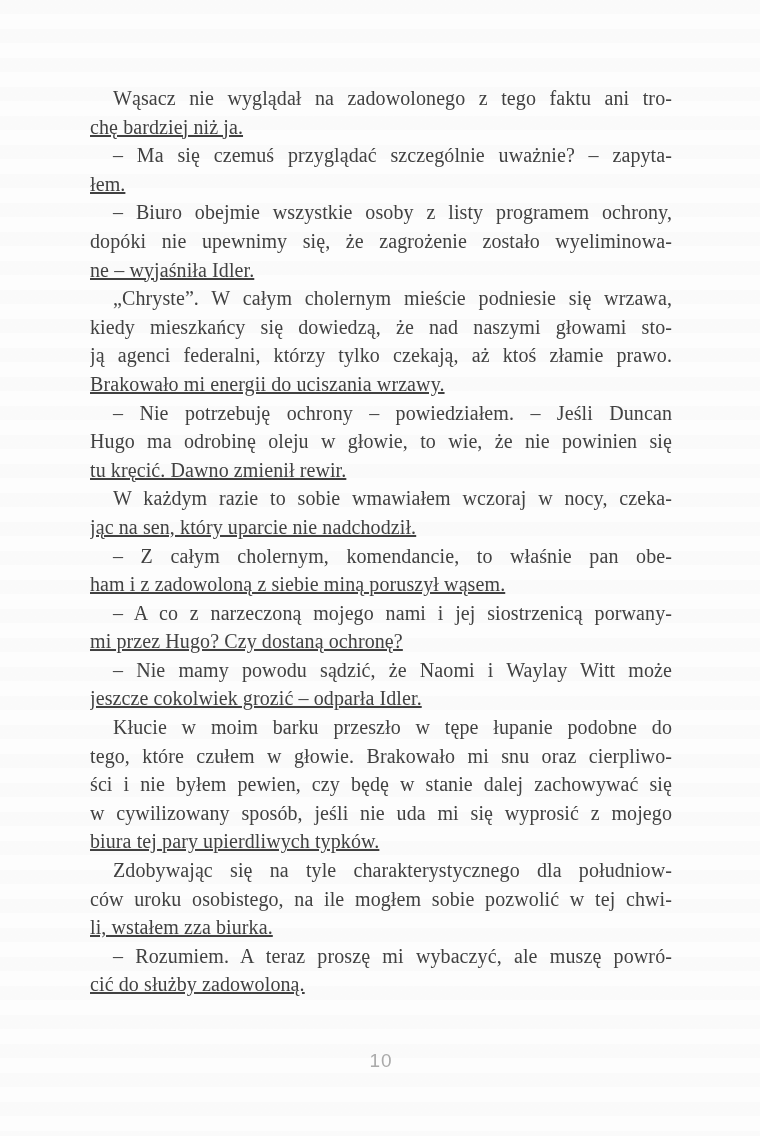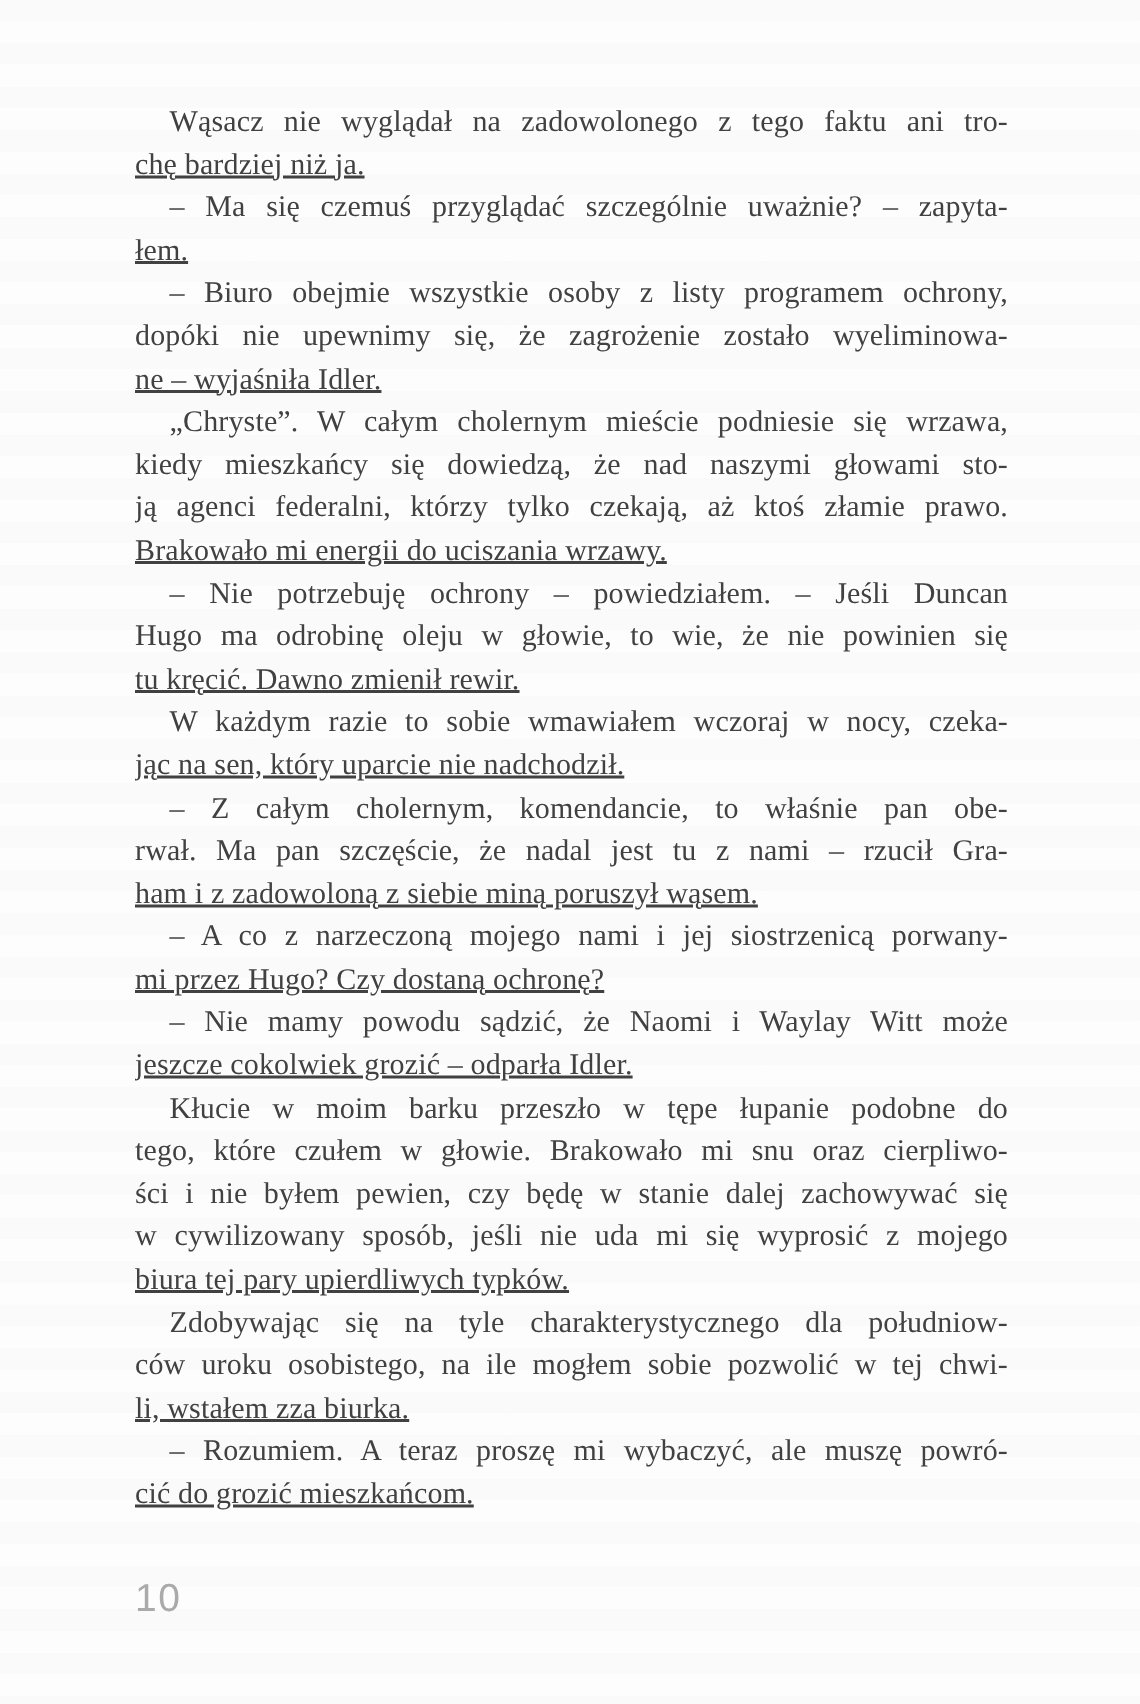--- a/index.html
+++ b/index.html
@@ -25,21 +25,21 @@
       to bottom,
       rgba(0,0,0,0.012) 0px,
       rgba(0,0,0,0.012) 14px,
       rgba(0,0,0,0.0) 14px,
       rgba(0,0,0,0.0) 29px
     );
   }
   .text-block {
     position: absolute;
     left: 90px;
-    top: 67px;
+    top: 84px;
     width: 582px;
     font-size: 20px;
     line-height: 28.6px;
     color: #414141;
     letter-spacing: 0.1px;
   }
   .paragraph {
     margin: 0;
   }
   .line {
@@ -53,22 +53,23 @@
   }
   .line.last {
     text-align-last: left;
     text-decoration: underline;
   }
   .page-number {
     position: absolute;
     left: 90px;
     top: 1050px;
     width: 582px;
+    text-align: center;
     font-family: "Liberation Sans", sans-serif;
-    font-size: 26px;
+    font-size: 19px;
     color: #aaaaaa;
     letter-spacing: 1px;
   }
 </style>
 </head>
 <body>
 
 <div class="book-page">
   <div class="scan-texture"></div>
   <div class="text-block">
@@ -95,21 +96,20 @@
         <div class="line indent">– Nie potrzebuję ochrony – powiedziałem. – Jeśli Duncan</div>
         <div class="line">Hugo ma odrobinę oleju w głowie, to wie, że nie powinien się</div>
         <div class="line last">tu kręcić. Dawno zmienił rewir.</div>
       </div>
       <div class="paragraph">
         <div class="line indent">W każdym razie to sobie wmawiałem wczoraj w nocy, czeka-</div>
         <div class="line last">jąc na sen, który uparcie nie nadchodził.</div>
       </div>
       <div class="paragraph">
         <div class="line indent">– Z całym cholernym, komendancie, to właśnie pan obe-</div>
-        <div class="line">rwał. Ma pan szczęście, że nadal jest tu z nami – rzucił Gra-</div>
         <div class="line last">ham i z zadowoloną z siebie miną poruszył wąsem.</div>
       </div>
       <div class="paragraph">
         <div class="line indent">– A co z narzeczoną mojego nami i jej siostrzenicą porwany-</div>
         <div class="line last">mi przez Hugo? Czy dostaną ochronę?</div>
       </div>
       <div class="paragraph">
         <div class="line indent">– Nie mamy powodu sądzić, że Naomi i Waylay Witt może</div>
         <div class="line last">jeszcze cokolwiek grozić – odparła Idler.</div>
       </div>
@@ -120,17 +120,17 @@
         <div class="line">w cywilizowany sposób, jeśli nie uda mi się wyprosić z mojego</div>
         <div class="line last">biura tej pary upierdliwych typków.</div>
       </div>
       <div class="paragraph">
         <div class="line indent">Zdobywając się na tyle charakterystycznego dla południow-</div>
         <div class="line">ców uroku osobistego, na ile mogłem sobie pozwolić w tej chwi-</div>
         <div class="line last">li, wstałem zza biurka.</div>
       </div>
       <div class="paragraph">
         <div class="line indent">– Rozumiem. A teraz proszę mi wybaczyć, ale muszę powró-</div>
-        <div class="line last">cić do grozić mieszkańcom.</div>
+        <div class="line last">cić do służby zadowoloną.</div>
       </div>
     </div>
   <div class="page-number">10</div>
 </div>
 
 </body></html>

